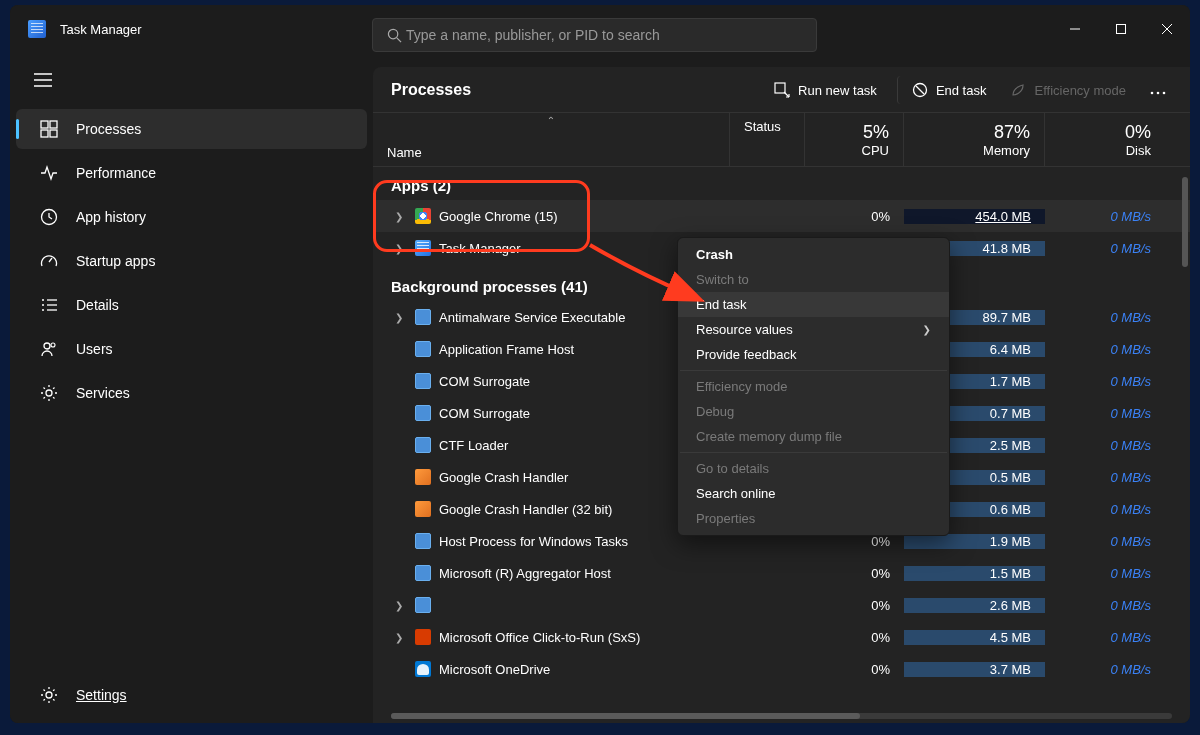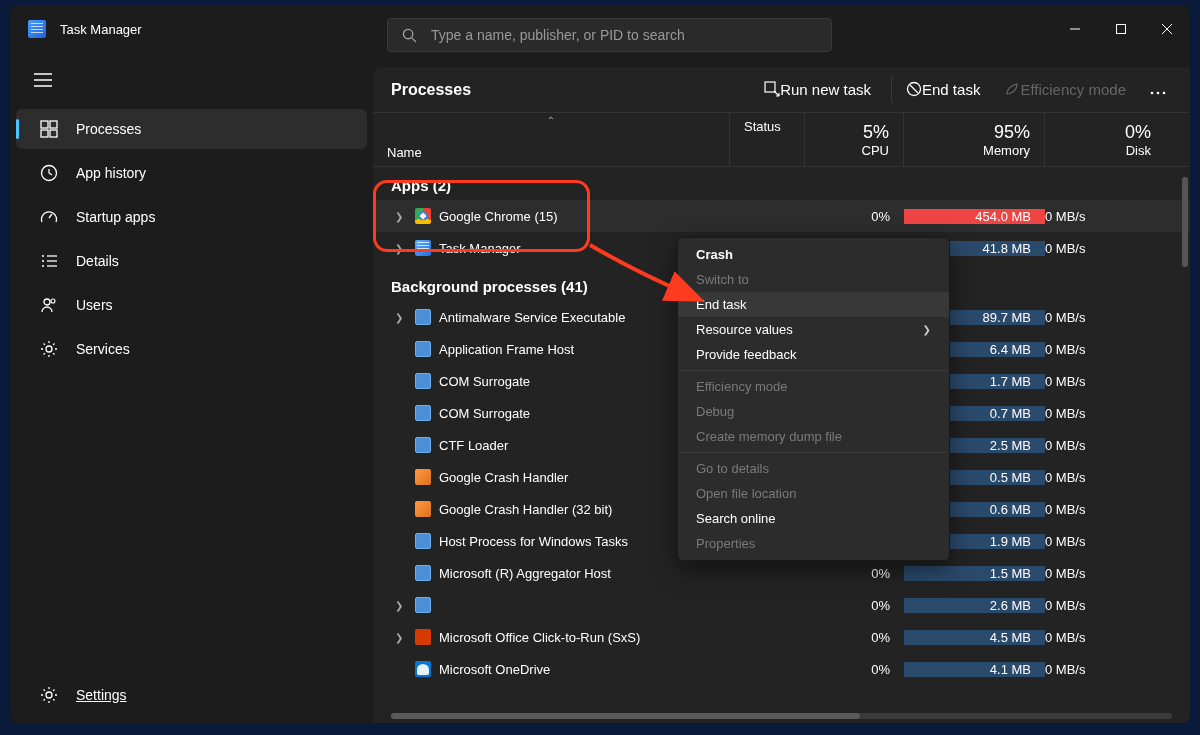--- a/index.html
+++ b/index.html
@@ -6,38 +6,38 @@
 body { background: #0a1a3a; width: 1200px; height: 735px; overflow: hidden; position: relative; }
 .window { position: absolute; top: 5px; left: 10px; right: 10px; bottom: 12px; background: #1c1c1c; border-radius: 8px; display: flex; flex-direction: column; overflow: hidden; }
 .titlebar { height: 48px; display: flex; align-items: center; justify-content: space-between; padding: 0 0 0 18px; background: #1c1c1c; }
 .titlebar-left { display: flex; align-items: center; gap: 14px; }
 .app-icon { width: 18px; height: 18px; background: linear-gradient(135deg,#4a9eff,#2060d0); border-radius: 2px; position: relative; }
 .app-icon::before { content:''; position:absolute; inset:3px; background: repeating-linear-gradient(to bottom, #fff 0, #fff 1px, transparent 1px, transparent 3px); opacity:0.7; }
 .title { color: #fff; font-size: 13px; }
 .win-controls { display: flex; }
 .win-btn { width: 46px; height: 48px; display: flex; align-items: center; justify-content: center; color: #fff; }
 .win-btn svg { width: 10px; height: 10px; }
-.search-box { position: absolute; left: 377px; top: 13px; width: 445px; height: 34px; background: #2a2a2a; border-radius: 4px; border: 1px solid #3a3a3a; display: flex; align-items: center; padding: 0 14px; gap: 14px; }
+.search-box { position: absolute; left: 362px; top: 13px; width: 445px; height: 34px; background: #2a2a2a; border-radius: 4px; border: 1px solid #3a3a3a; display: flex; align-items: center; padding: 0 14px; gap: 4px; }
 .search-box svg { width: 15px; height: 15px; color: #aaa; }
 .search-box input { background: transparent; border: none; color: #ccc; font-size: 14px; outline: none; flex: 1; }
 .search-box input::placeholder { color: #999; }
 .body-area { flex: 1; display: flex; overflow: hidden; }
 .sidebar { width: 363px; background: #1c1c1c; padding: 20px 0 0 0; display: flex; flex-direction: column; }
 .hamburger { padding: 0 0 16px 24px; color: #fff; }
 .hamburger svg { width: 18px; height: 14px; }
 .nav-item { display: flex; align-items: center; gap: 18px; height: 40px; padding: 0 0 0 24px; color: #fff; font-size: 14px; position: relative; border-radius: 6px; margin: 2px 6px; }
 .nav-item.active { background: #2d2d2d; }
 .nav-item.active::before { content:''; position:absolute; left:0; top:10px; bottom:10px; width:3px; background:#4cc2ff; border-radius:2px; }
 .nav-item .nicon { width: 18px; height: 18px; color: #fff; display: flex; align-items: center; justify-content: center; }
 .sidebar-spacer { flex: 1; }
 .content { flex: 1; background: #232323; border-top-left-radius: 8px; display: flex; flex-direction: column; overflow: hidden; position: relative; margin-top: 14px; }
 .content-header { height: 46px; display: flex; align-items: center; justify-content: space-between; padding: 0 14px 0 18px; border-bottom: 1px solid #333; }
 .content-title { color: #fff; font-size: 16px; font-weight: 600; }
 .header-actions { display: flex; align-items: center; gap: 4px; }
-.haction { display: flex; align-items: flex-start; gap: 0; padding: 6px 10px; color: #fff; font-size: 15px; border-radius: 4px; }
+.haction { display: flex; align-items: flex-end; gap: 8px; padding: 6px 10px; color: #fff; font-size: 13px; border-radius: 4px; }
 .haction.divider { border-left: 1px solid #3a3a3a; padding-left: 14px; margin-left: 6px; }
 .haction.disabled { color: #666; }
 .haction svg { width: 16px; height: 16px; }
 .more-btn { color: #fff; padding: 6px 10px; }
 .table-header { display: flex; height: 54px; border-bottom: 1px solid #333; position: relative; }
 .th { display: flex; flex-direction: column; justify-content: center; padding: 6px 14px; border-right: 1px solid #333; }
 .th-name { width: 357px; justify-content: flex-end; position: relative; color: #fff; font-size: 13px; text-align: left; }
 .th-name .sort-chev { position: absolute; top: 2px; left: 50%; transform: translateX(-50%); color: #aaa; font-size: 10px; }
 .th-status { width: 75px; justify-content: flex-start; color: #fff; font-size: 13px; }
 .th-metric { text-align: right; justify-content: center; }
@@ -49,23 +49,23 @@
 .process-list { flex: 1; overflow: hidden; position: relative; }
 .group-header { padding: 10px 18px 6px 18px; color: #fff; font-size: 15px; font-weight: 600; }
 .row { display: flex; align-items: center; height: 32px; font-size: 13px; }
 .row .cell-name { width: 357px; display: flex; align-items: center; gap: 8px; padding-left: 22px; color: #fff; }
 .row .expand-chev { width: 12px; color: #aaa; font-size: 10px; }
 .row .expand-spacer { width: 12px; }
 .row .picon { width: 16px; height: 16px; border-radius: 2px; flex-shrink: 0; }
 .row .cell-status { width: 75px; color: #fff; }
 .row .cell-cpu { width: 99px; text-align: right; padding-right: 14px; color: #fff; }
 .row .cell-mem { width: 141px; text-align: right; padding-right: 14px; color: #fff; }
-.row .cell-disk { width: 120px; text-align: left; padding-right: 14px; color: #ffffff; }
+.row .cell-disk { width: 120px; text-align: right; padding-right: 14px; color: #3b82f6; font-style: italic; }
 .row.selected { background: #2d2d2d; }
-.row.selected .cell-mem { background: #ef4444; }
+.row.selected .cell-mem { background: #0f172a; text-decoration: underline; }
 .mem-hl { background: #2a4a6c; }
 .highlight-box { position: absolute; border: 3px solid #ff3b1f; border-radius: 14px; pointer-events: none; z-index: 50; }
 .arrow-annotation { position: absolute; pointer-events: none; z-index: 51; }
 .context-menu { position: absolute; width: 273px; background: #2c2c2c; border: 1px solid #1a1a1a; border-radius: 6px; padding: 4px 0; z-index: 40; box-shadow: 0 8px 24px rgba(0,0,0,0.5); }
 .ctx-item { padding: 5px 18px; color: #fff; font-size: 13px; display: flex; align-items: center; justify-content: space-between; }
 .ctx-item.hover { background: #383838; }
 .ctx-item.disabled { color: #7a7a7a; }
 .ctx-sep { height: 1px; background: #3a3a3a; margin: 3px 2px; }
 .ctx-chev { color: #ccc; font-size: 10px; }
 .scrollbar-track { position: absolute; right: 0; top: 0; bottom: 0; width: 10px; }
@@ -137,20 +137,28 @@
               <rect x="10" y="1" width="7" height="7" fill="none" stroke="currentColor" stroke-width="1.3"></rect>
               <rect x="1" y="10" width="7" height="7" fill="none" stroke="currentColor" stroke-width="1.3"></rect>
               <rect x="10" y="10" width="7" height="7" fill="none" stroke="currentColor" stroke-width="1.3"></rect>
             </svg>
           </span>
         <span>Processes</span>
       </div>
       <div class="nav-item">
         <span class="nicon">
             <svg viewBox="0 0 18 18" width="18" height="18">
+              <polyline points="1,9 5,9 7,3 11,15 13,9 17,9" fill="none" stroke="currentColor" stroke-width="1.3"></polyline>
+            </svg>
+          </span>
+        <span>Performance</span>
+      </div>
+      <div class="nav-item">
+        <span class="nicon">
+            <svg viewBox="0 0 18 18" width="18" height="18">
               <circle cx="9" cy="9" r="7.5" fill="none" stroke="currentColor" stroke-width="1.3"></circle>
               <polyline points="9,5 9,9 12,11" fill="none" stroke="currentColor" stroke-width="1.3"></polyline>
             </svg>
           </span>
         <span>App history</span>
       </div>
       <div class="nav-item">
         <span class="nicon">
             <svg viewBox="0 0 18 18" width="18" height="18">
               <path d="M2 14 A7.5 7.5 0 1 1 16 14" fill="none" stroke="currentColor" stroke-width="1.3"></path>
@@ -247,21 +255,21 @@
           <span>Name</span>
         </div>
         <div class="th th-status">
             <span>Status</span>
           </div>
         <div class="th th-metric th-cpu">
           <div class="pct">5%</div>
           <div class="lbl">CPU</div>
         </div>
         <div class="th th-metric th-mem">
-          <div class="pct">95%</div>
+          <div class="pct">87%</div>
           <div class="lbl">Memory</div>
         </div>
         <div class="th th-metric th-disk">
           <div class="pct">0%</div>
           <div class="lbl">Disk</div>
         </div>
       </div>
 
       <div class="process-list">
         <div class="group-header">Apps (2)</div>
@@ -412,21 +420,21 @@
               <div class="cell-disk">0 MB/s</div>
             </div>
             <div class="row">
               <div class="cell-name">
                 <span class="expand-spacer"></span>
                 <span class="picon icon-onedrive"></span>
                 <span>Microsoft OneDrive</span>
               </div>
               <div class="cell-status"></div>
               <div class="cell-cpu">0%</div>
-              <div class="cell-mem mem-hl">4.1 MB</div>
+              <div class="cell-mem mem-hl">3.7 MB</div>
               <div class="cell-disk">0 MB/s</div>
             </div>
           </div>
 
         <div class="scrollbar-track">
           <div class="scrollbar-thumb" style="top:10px; height:90px;"></div>
         </div>
 
         <div class="hscroll">
           <div class="hscroll-thumb"></div>
@@ -472,23 +480,20 @@
         <div class="ctx-item disabled">
           <span>Debug</span>
         </div>
         <div class="ctx-item disabled">
           <span>Create memory dump file</span>
         </div>
         <div class="ctx-sep"></div>
         <div class="ctx-item disabled">
           <span>Go to details</span>
         </div>
-        <div class="ctx-item disabled">
-          <span>Open file location</span>
-        </div>
         <div class="ctx-item">
           <span>Search online</span>
         </div>
         <div class="ctx-item disabled">
           <span>Properties</span>
         </div>
       </div>
   </div>
 
 </div>

